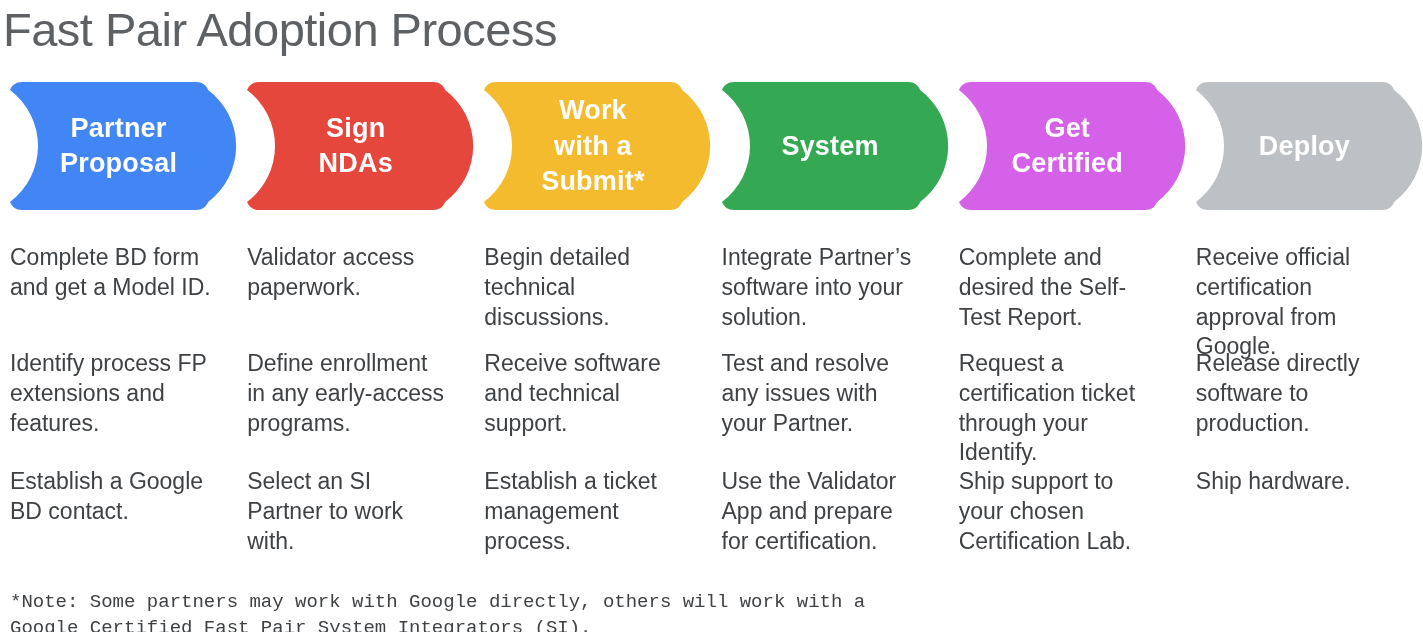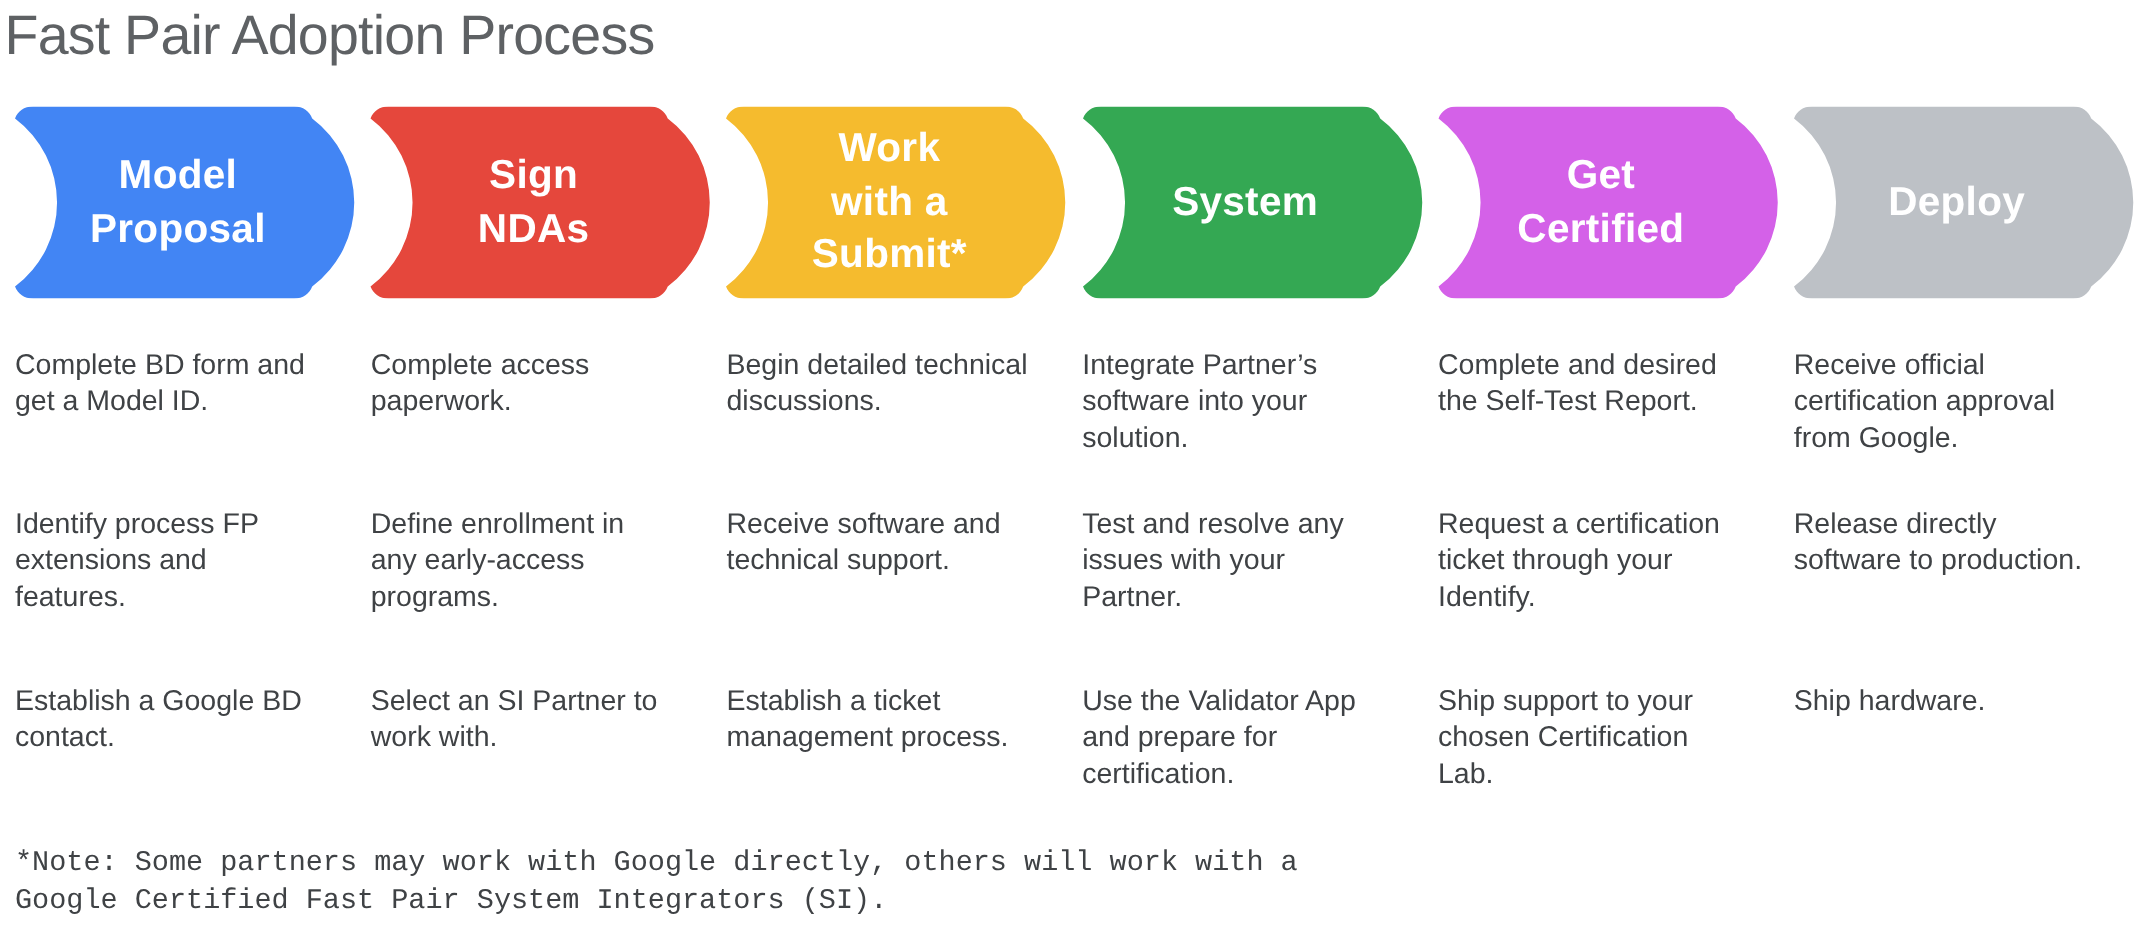--- a/index.html
+++ b/index.html
@@ -4,21 +4,21 @@
 <style>
   html,body{margin:0;padding:0;background:#ffffff;}
   body{
     width:1423px;height:632px;overflow:hidden;
     font-family:"Liberation Sans","DejaVu Sans",sans-serif;
     -webkit-font-smoothing:antialiased;
   }
   .page{width:1423px;height:632px;position:relative;}
 
   .title{
-    font-size:37px;line-height:1.18;font-weight:400;
+    font-size:47px;line-height:1.18;font-weight:400;
     color:#5e6164;letter-spacing:-0.5px;
     padding:2px 0 0 3px;
   }
 
   .process{
     margin-top:25px;
     display:grid;
     grid-template-columns:repeat(6,1fr);
     grid-template-rows:128px 106px 118px auto;
     grid-auto-flow:column;
@@ -30,21 +30,21 @@
   .banner svg{position:absolute;inset:0;width:100%;height:100%;display:block;}
   .banner-label{
     position:absolute;inset:0;
     display:flex;align-items:center;justify-content:center;text-align:center;
     color:#ffffff;font-weight:700;font-size:27px;line-height:1.32;
     white-space:pre-line;letter-spacing:0.2px;
   }
 
   .step{
     padding:33px 24px 0 10px;
-    font-size:19px;line-height:1.29;color:#3f4245;
+    font-size:23px;line-height:1.29;color:#3f4245;
   }
 
   .footnote{
     margin:34px 0 0 10px;
     font-size:19px;line-height:1.32;color:#3f4245;
     white-space:pre-line;
     font-family:Liberation Mono, monospace;
   }
 </style>
 </head>
@@ -54,37 +54,37 @@
 
   <div class="title">Fast Pair Adoption Process</div>
 
   <div class="process">
 
     <div class="stage">
       <div class="banner">
         <svg viewBox="0 0 237 128" preserveAspectRatio="none" aria-hidden="true">
           <path d="M 22 0 L 196 0 C 202 0 206 3 208 8 A 70 70 0 0 1 208 120 C 206 125 202 128 196 128 L 22 128 C 16 128 12 125 10 120 A 70 70 0 0 0 10 8 C 12 3 16 0 22 0 Z" fill="#4285F4"></path>
         </svg>
-        <div class="banner-label">Model
+        <div class="banner-label">Partner
 Proposal</div>
       </div>
       <div class="step">Complete BD form and get a Model ID.</div>
       <div class="step">Identify process FP extensions and features.</div>
       <div class="step">Establish a Google BD contact.</div>
     </div>
 
     <div class="stage">
       <div class="banner">
         <svg viewBox="0 0 237 128" preserveAspectRatio="none" aria-hidden="true">
           <path d="M 22 0 L 196 0 C 202 0 206 3 208 8 A 70 70 0 0 1 208 120 C 206 125 202 128 196 128 L 22 128 C 16 128 12 125 10 120 A 70 70 0 0 0 10 8 C 12 3 16 0 22 0 Z" fill="#E5473C"></path>
         </svg>
         <div class="banner-label">Sign
 NDAs</div>
       </div>
-      <div class="step">Complete access paperwork.</div>
+      <div class="step">Validator access paperwork.</div>
       <div class="step">Define enrollment in any early-access programs.</div>
       <div class="step">Select an SI Partner to work with.</div>
     </div>
 
     <div class="stage">
       <div class="banner">
         <svg viewBox="0 0 237 128" preserveAspectRatio="none" aria-hidden="true">
           <path d="M 22 0 L 196 0 C 202 0 206 3 208 8 A 70 70 0 0 1 208 120 C 206 125 202 128 196 128 L 22 128 C 16 128 12 125 10 120 A 70 70 0 0 0 10 8 C 12 3 16 0 22 0 Z" fill="#F5BB2E"></path>
         </svg>
         <div class="banner-label">Work

